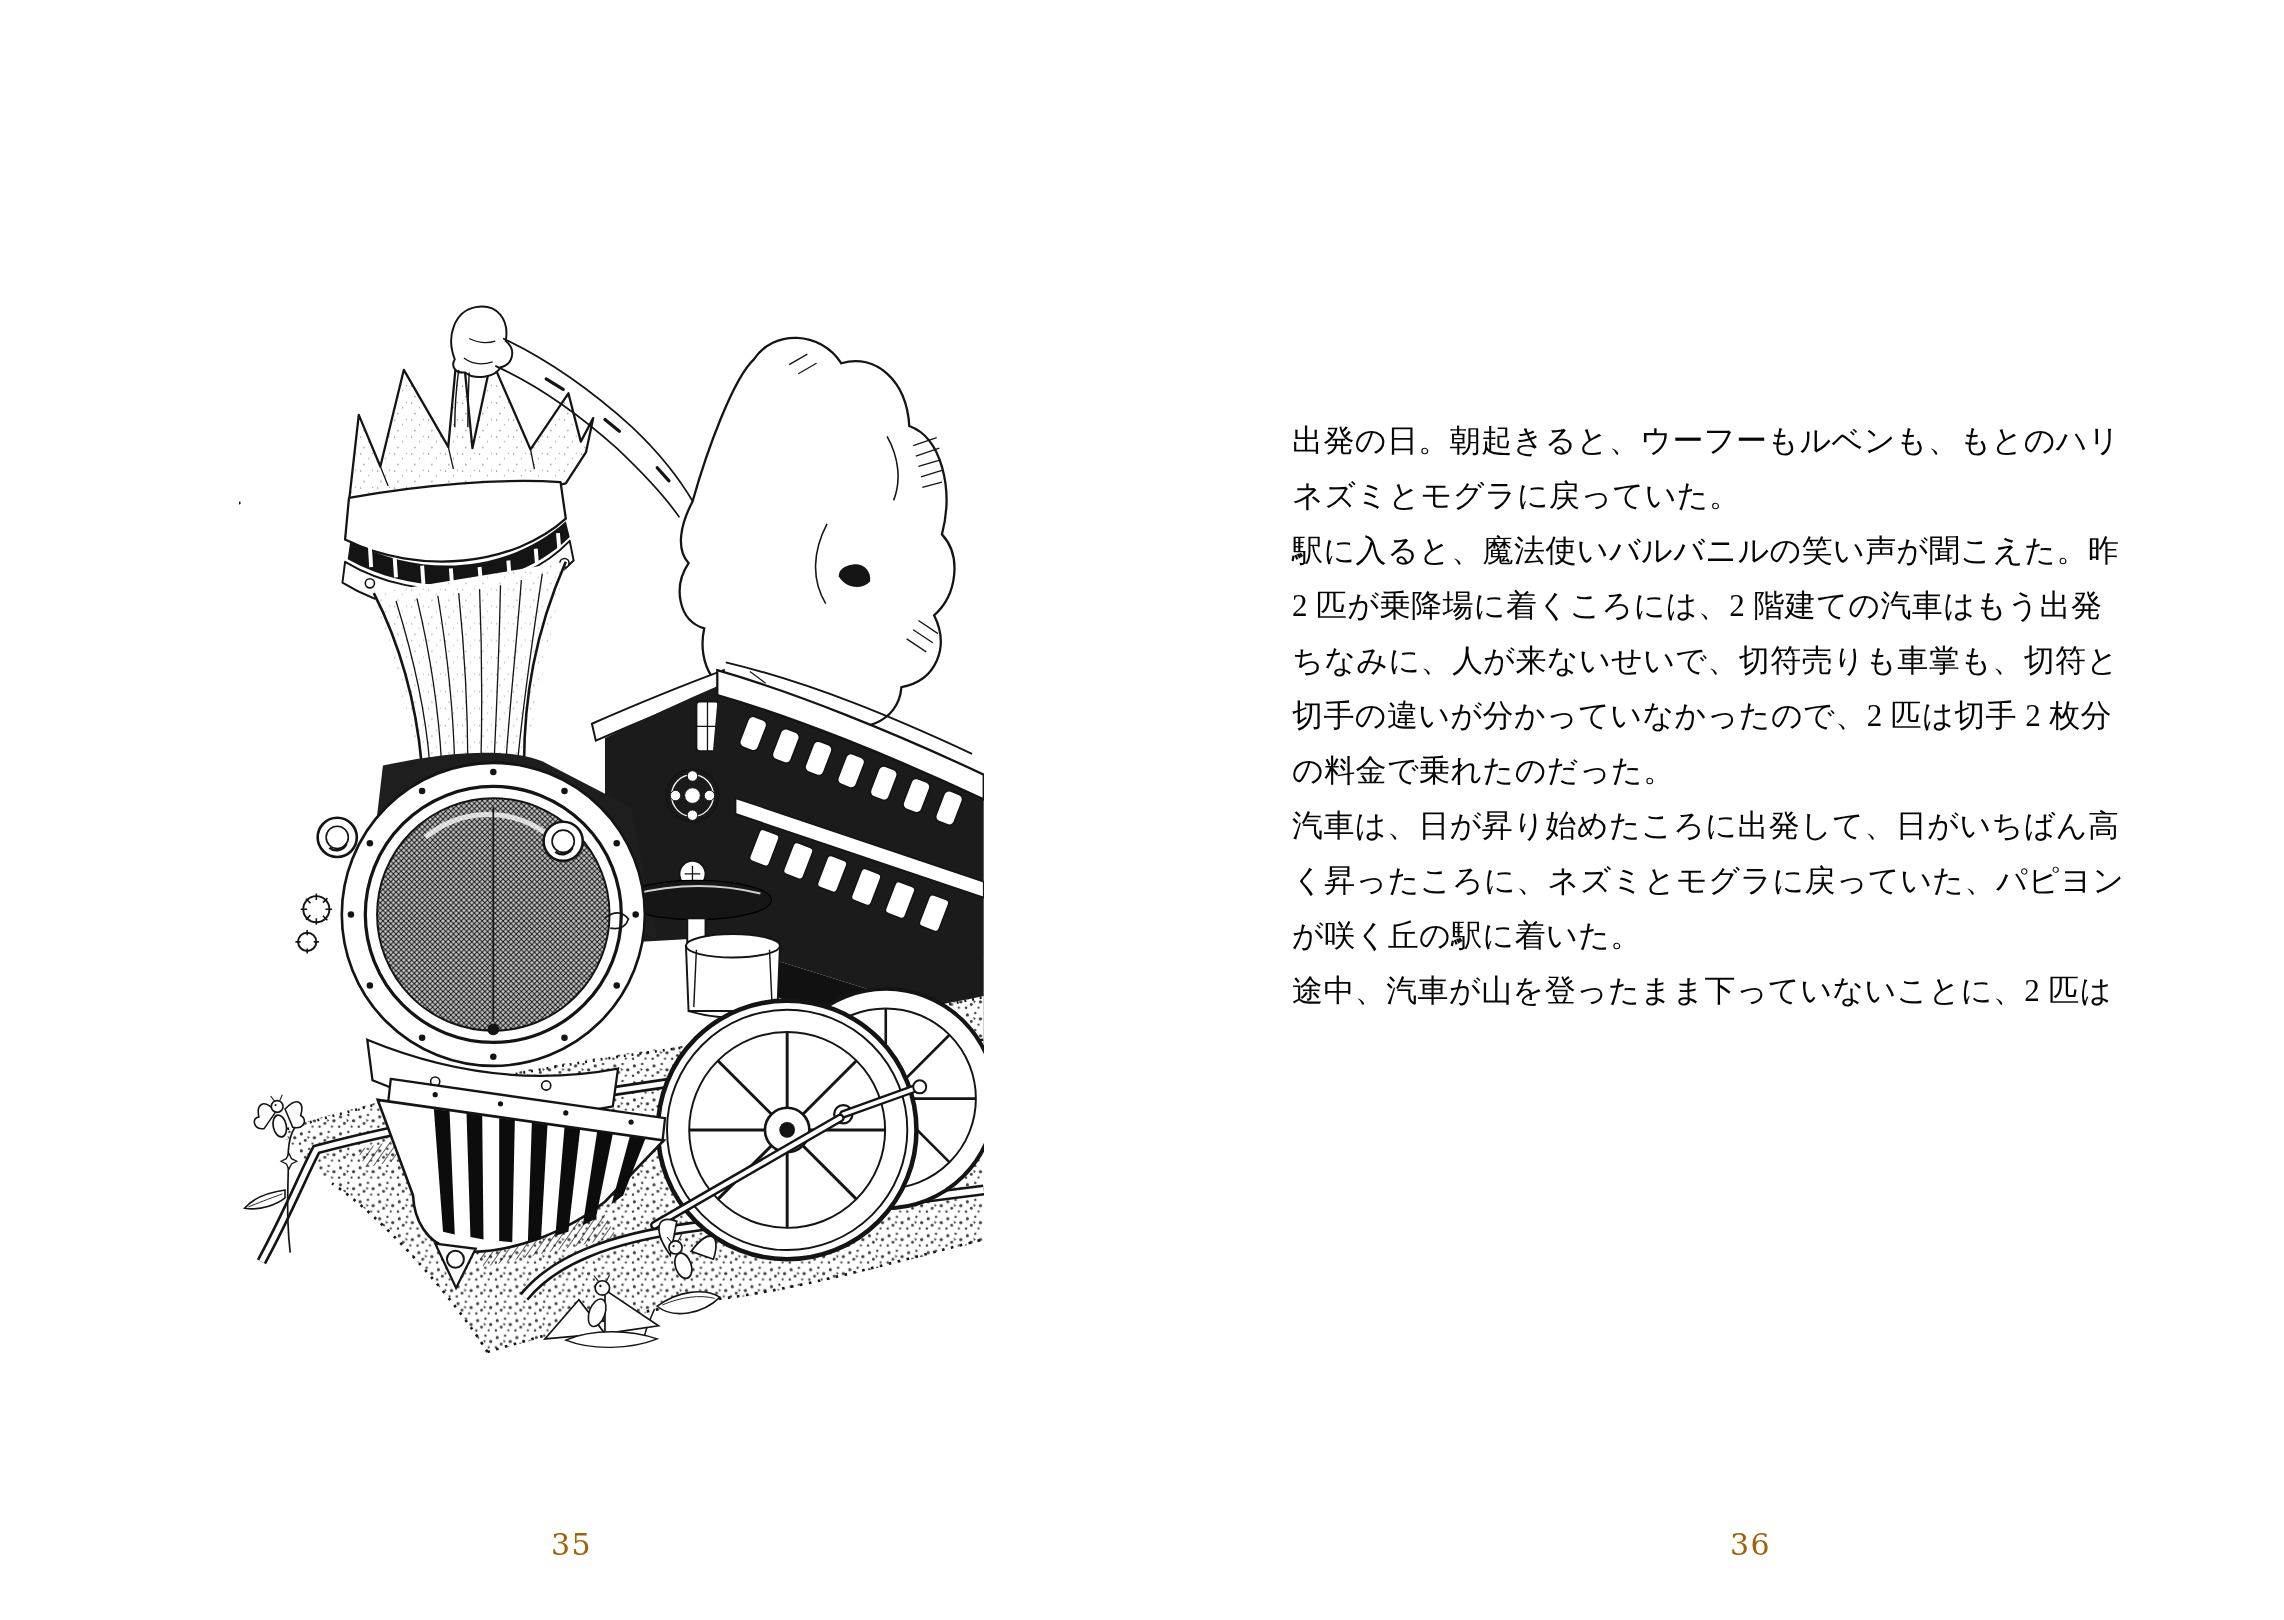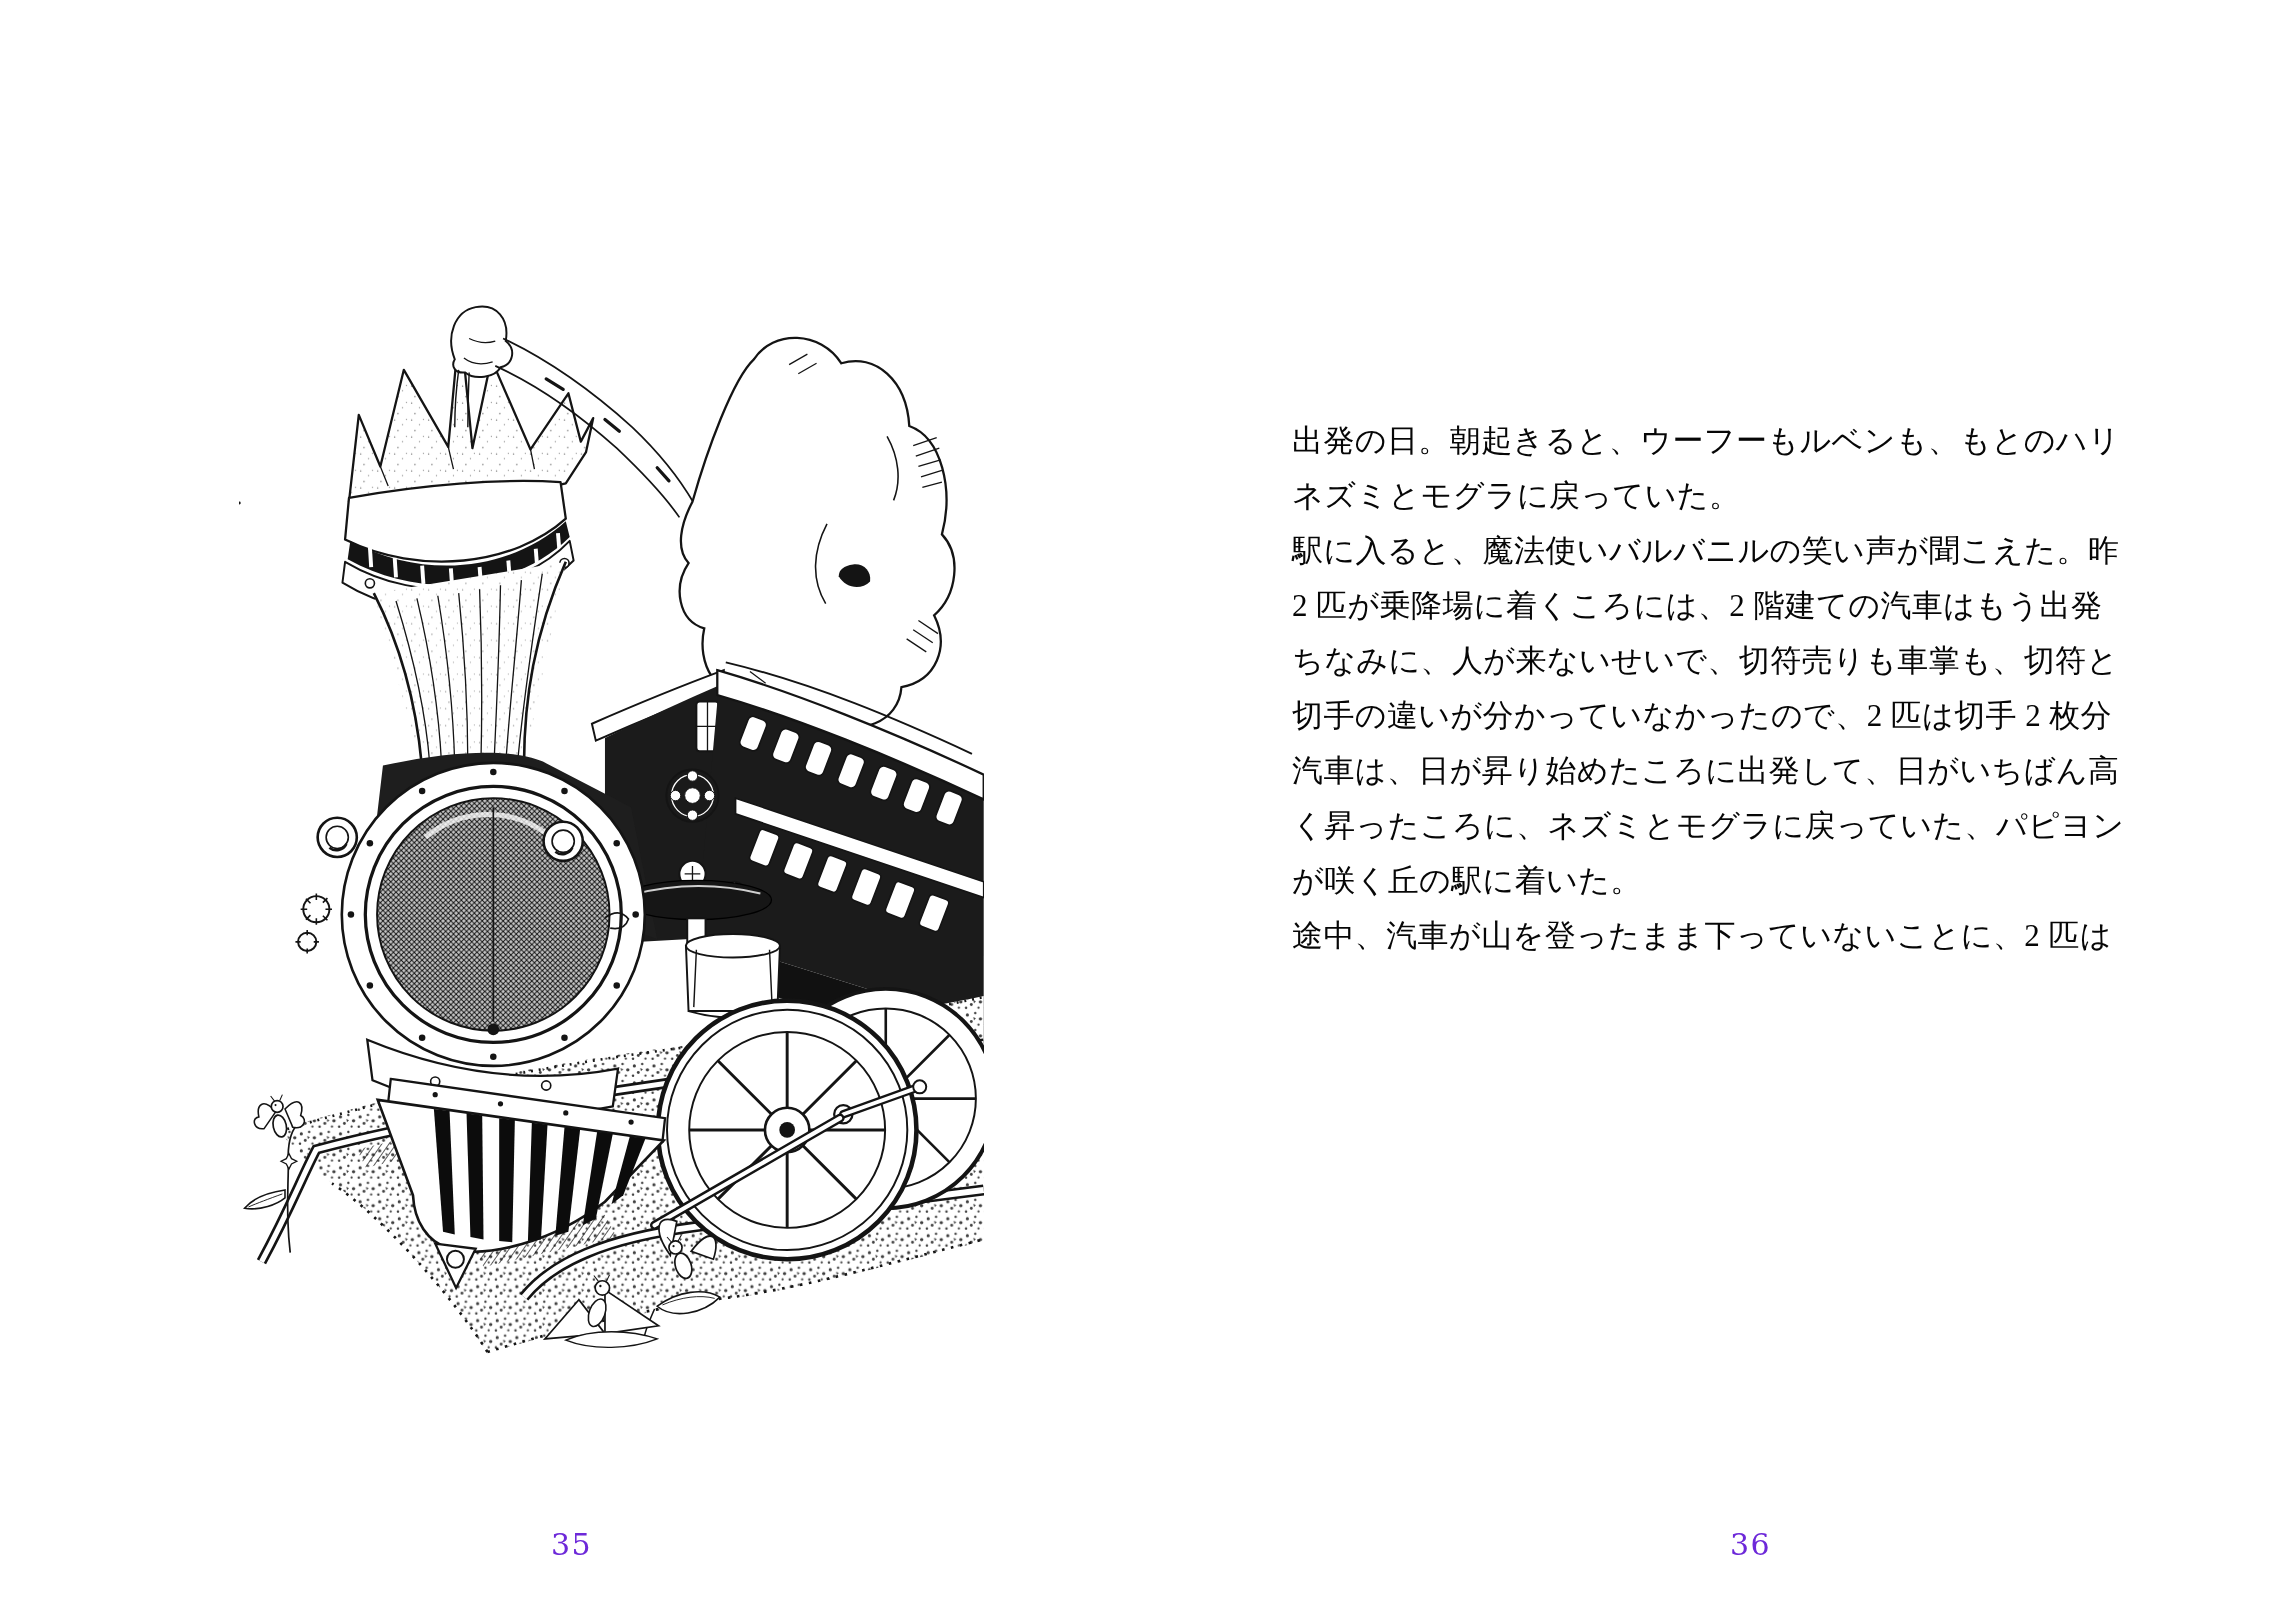--- a/index.html
+++ b/index.html
@@ -10,21 +10,21 @@
   .spread{position:absolute;inset:0;background:#ffffff;padding-left:46px;}
   .illustration{position:absolute;left:239px;top:281px;width:745px;height:1084px;}
   .text-block{
     position:absolute;left:1292px;top:413px;width:849px;
     font-size:31px;line-height:55px;letter-spacing:0.4px;color:#060606;
     font-family:"Liberation Serif","DejaVu Serif",serif;
   }
   .line{white-space:pre;}
   .page-number{
     position:absolute;top:1527px;width:131px;text-align:center;
-    font-size:30px;letter-spacing:1.3px;color:#6d28d9;
+    font-size:30px;letter-spacing:1.3px;color:#a16207;
     font-family:"DejaVu Serif","Liberation Serif",serif;
   }
   .page-number.left{left:506px;}
   .page-number.right{left:1685px;}
 </style>
 </head>
 <body>
 
 <div class="spread">
 
@@ -372,20 +372,21 @@
     </g>
   </svg>
 
   <div class="text-block">
     <div class="line">出発の日。朝起きると、ウーフーもルベンも、もとのハリ</div>
     <div class="line">ネズミとモグラに戻っていた。</div>
     <div class="line">駅に入ると、魔法使いバルバニルの笑い声が聞こえた。昨</div>
     <div class="line">2 匹が乗降場に着くころには、2 階建ての汽車はもう出発</div>
     <div class="line">ちなみに、人が来ないせいで、切符売りも車掌も、切符と</div>
     <div class="line">切手の違いが分かっていなかったので、2 匹は切手 2 枚分</div>
+    <div class="line">の料金で乗れたのだった。</div>
     <div class="line">汽車は、日が昇り始めたころに出発して、日がいちばん高</div>
     <div class="line">く昇ったころに、ネズミとモグラに戻っていた、パピヨン</div>
     <div class="line">が咲く丘の駅に着いた。</div>
     <div class="line">途中、汽車が山を登ったまま下っていないことに、2 匹は</div>
   </div>
 
   <div class="page-number left">35</div>
   <div class="page-number right">36</div>
 
 </div>

